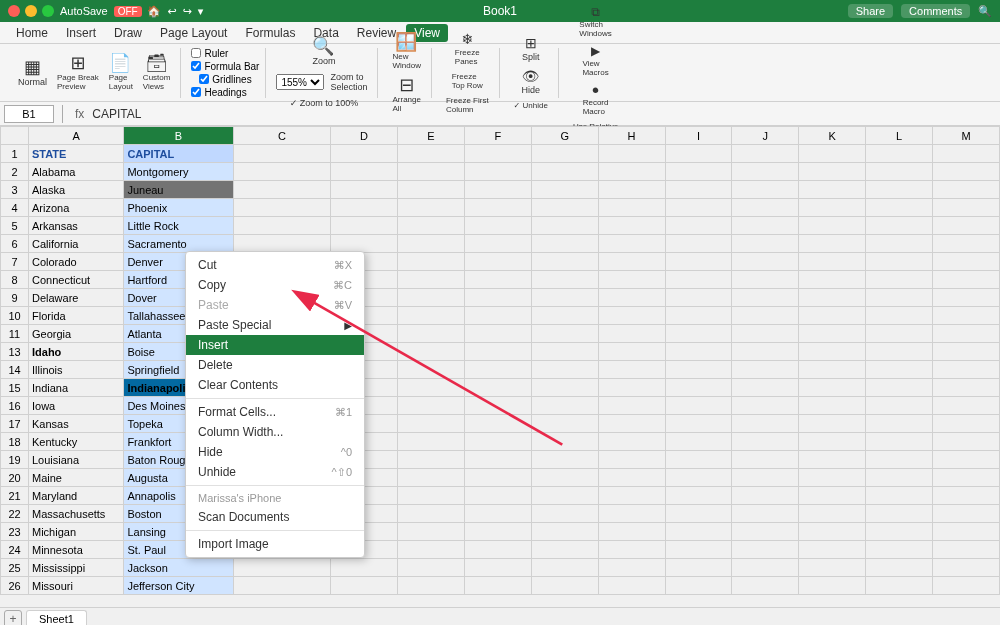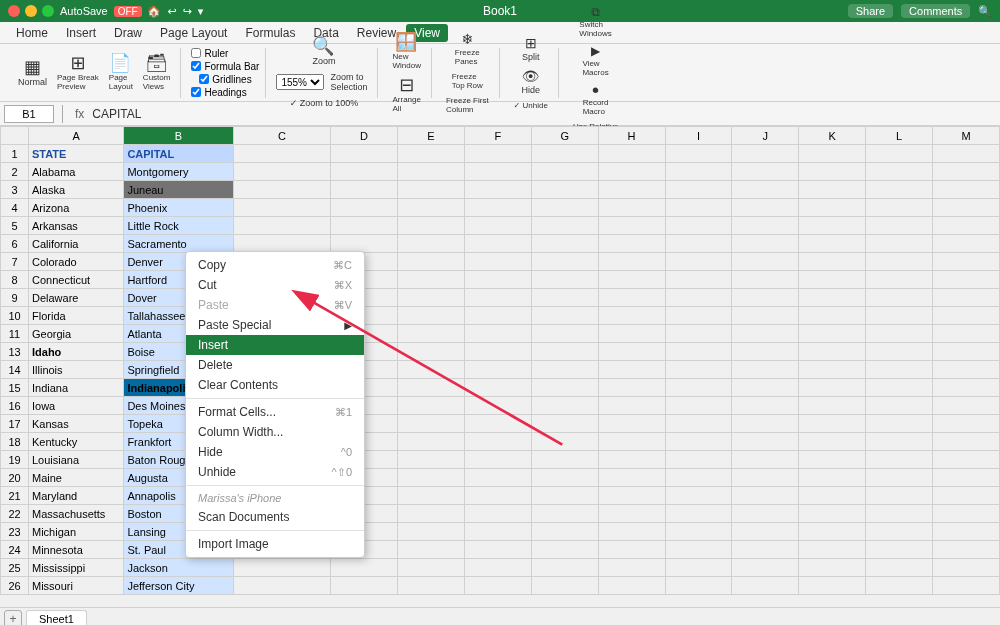--- a/index.html
+++ b/index.html
@@ -151,21 +151,21 @@
       align-items: center;
       padding: 3px 12px;
       font-size: 12px;
       color: #333;
       cursor: pointer;
     }
     .ctx-item.highlighted { background: #1e7e3e; color: white; }
     .ctx-item.disabled { color: #aaa; cursor: default; }
     .ctx-shortcut { color: #999; font-size: 11px; }
     .ctx-separator { height: 1px; background: #e0e0e0; margin: 3px 0; }
-    .ctx-section-label { padding: 3px 12px; font-size: 11px; color: #999; font-style: italic; }
+    .ctx-section-label { padding: 3px 12px; font-size: 11px; color: #999; }
     .ctx-arrow { font-size: 10px; }
 
     
     .annotation-arrow {
       position: absolute;
       top: 130px;
       left: 200px;
       width: 400px;
       height: 220px;
       pointer-events: none;
@@ -789,26 +789,26 @@
             <td style="width: 80px;"></td>
             <td style="width: 80px;"></td>
             <td style="width: 80px;"></td>
           </tr>
         </tbody>
     </table>
   </div>
 
   <div class="context-menu" style="top:125px; left:185px;">
     <div class="ctx-item">
+      <span>Cut</span>
+      <span class="ctx-shortcut">⌘X</span>
+    </div>
+    <div class="ctx-item">
       <span>Copy</span>
       <span class="ctx-shortcut">⌘C</span>
-    </div>
-    <div class="ctx-item">
-      <span>Cut</span>
-      <span class="ctx-shortcut">⌘X</span>
     </div>
     <div class="ctx-item disabled">
       <span>Paste</span>
       <span class="ctx-shortcut">⌘V</span>
     </div>
     <div class="ctx-item">
       <span>Paste Special</span>
       <span class="ctx-arrow">▶</span>
     </div>
     <div class="ctx-item highlighted">

